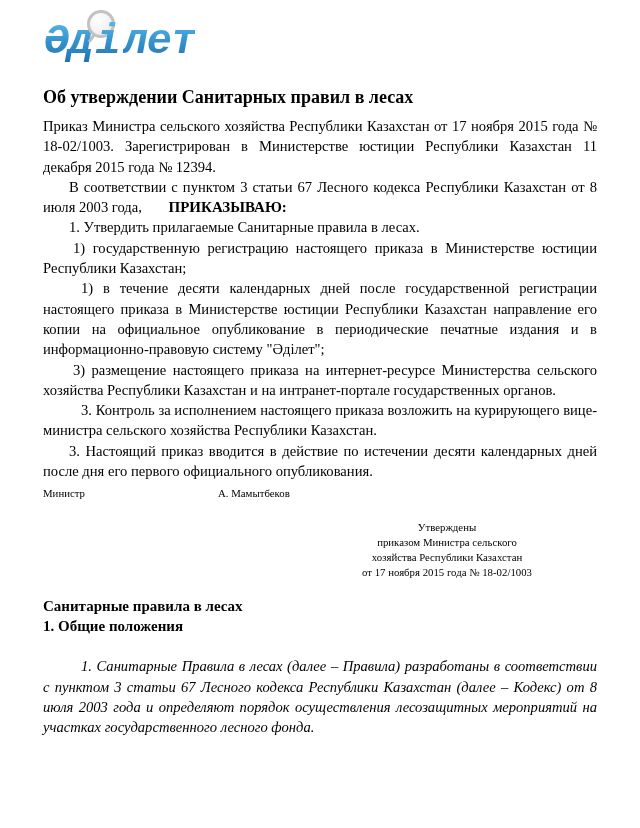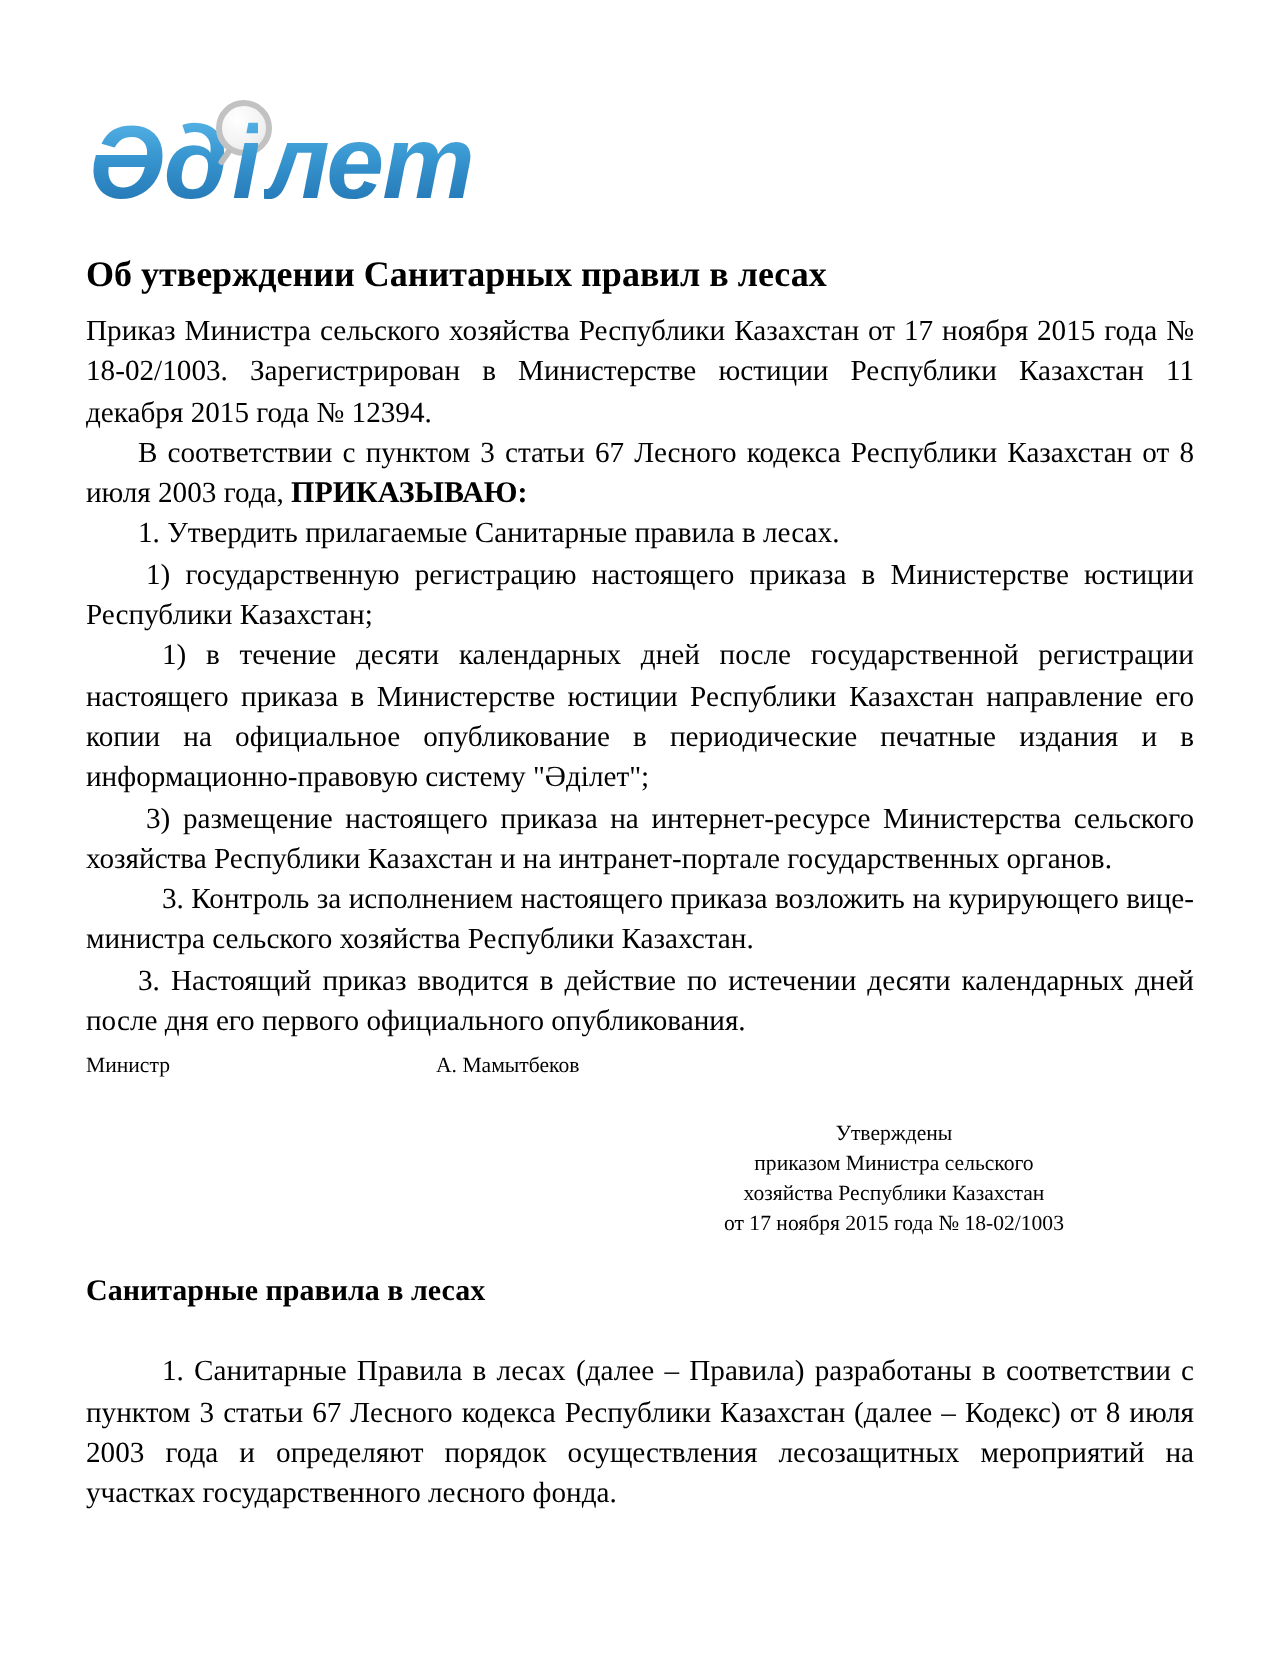--- a/index.html
+++ b/index.html
@@ -11,27 +11,27 @@
     overflow: hidden;
   }
   .page {
     box-sizing: border-box;
     width: 640px; height: 828px;
     padding: 0 43px 0 43px;
   }
 
   
   .logo {
-    margin-top: 56px;
+    margin-top: 16px;
     margin-left: 1px;
     height: 56px;
-    font-family: Liberation Sans, sans-serif;
+    font-family: Liberation Mono, monospace;
     font-style: italic;
     font-weight: 700;
-    font-size: 52px;
+    font-size: 42px;
     line-height: 52px;
     letter-spacing: -1px;
     white-space: nowrap;
   }
   .logo .grad {
     background: linear-gradient(180deg, #5fbcee 0%, #3795cf 45%, #1d6dac 100%);
     -webkit-background-clip: text;
     background-clip: text;
     -webkit-text-fill-color: transparent;
     color: #2e86c4;
@@ -75,21 +75,21 @@
     margin: 0;
     font-size: 14.6px;
     line-height: 20.3px;
     text-align: justify;
   }
   .first-after-title { margin-top: 9px; }
   .indent-0 { text-indent: 0; }
   .indent-s { text-indent: 26px; }
   .indent-m { text-indent: 30px; }
   .indent-l { text-indent: 38px; }
-  .cmd { font-weight: bold; font-size: 15px; }
+  .cmd { font-weight: bold; font-size: 15px; margin-left: 23px; }
 
   .signature {
     margin-top: 6px;
     font-size: 10.8px;
     line-height: 13.5px;
     display: flex;
   }
   .signature .role { display: inline-block; width: 175px; }
 
   .approval {
@@ -102,21 +102,21 @@
     line-height: 14.9px;
   }
 
   .sec-head {
     margin: 0;
     font-size: 15px;
     font-weight: bold;
     line-height: 20px;
   }
   .sec-head-first { margin-top: 17px; }
-  .sec-para { margin-top: 20px; }
+  .sec-para { margin-top: 20px; font-style: italic; }
 </style>
 </head>
 <body>
 
 <div class="page">
 
   <div class="logo">
     <span class="grad">Әд</span><span class="logo-i-wrap"><span class="magnifier-ring"></span><span class="istem grad">і</span></span><span class="grad">лет</span>
   </div>
 
@@ -139,16 +139,17 @@
   </div>
 
   <div class="approval">
     <div>Утверждены</div>
     <div>приказом Министра сельского</div>
     <div>хозяйства Республики Казахстан</div>
     <div>от 17 ноября 2015 года № 18-02/1003</div>
   </div>
 
   <p class="sec-head sec-head-first">Санитарные правила в лесах</p>
+  <p class="sec-head">1. Общие положения</p>
 
   <p class="body-p indent-l sec-para">1. Санитарные Правила в лесах (далее – Правила) разработаны в соответствии с пунктом 3 статьи 67 Лесного кодекса Республики Казахстан (далее – Кодекс) от 8 июля 2003 года и определяют порядок осуществления лесозащитных мероприятий на участках государственного лесного фонда.</p>
 
 </div>
 
 </body></html>

